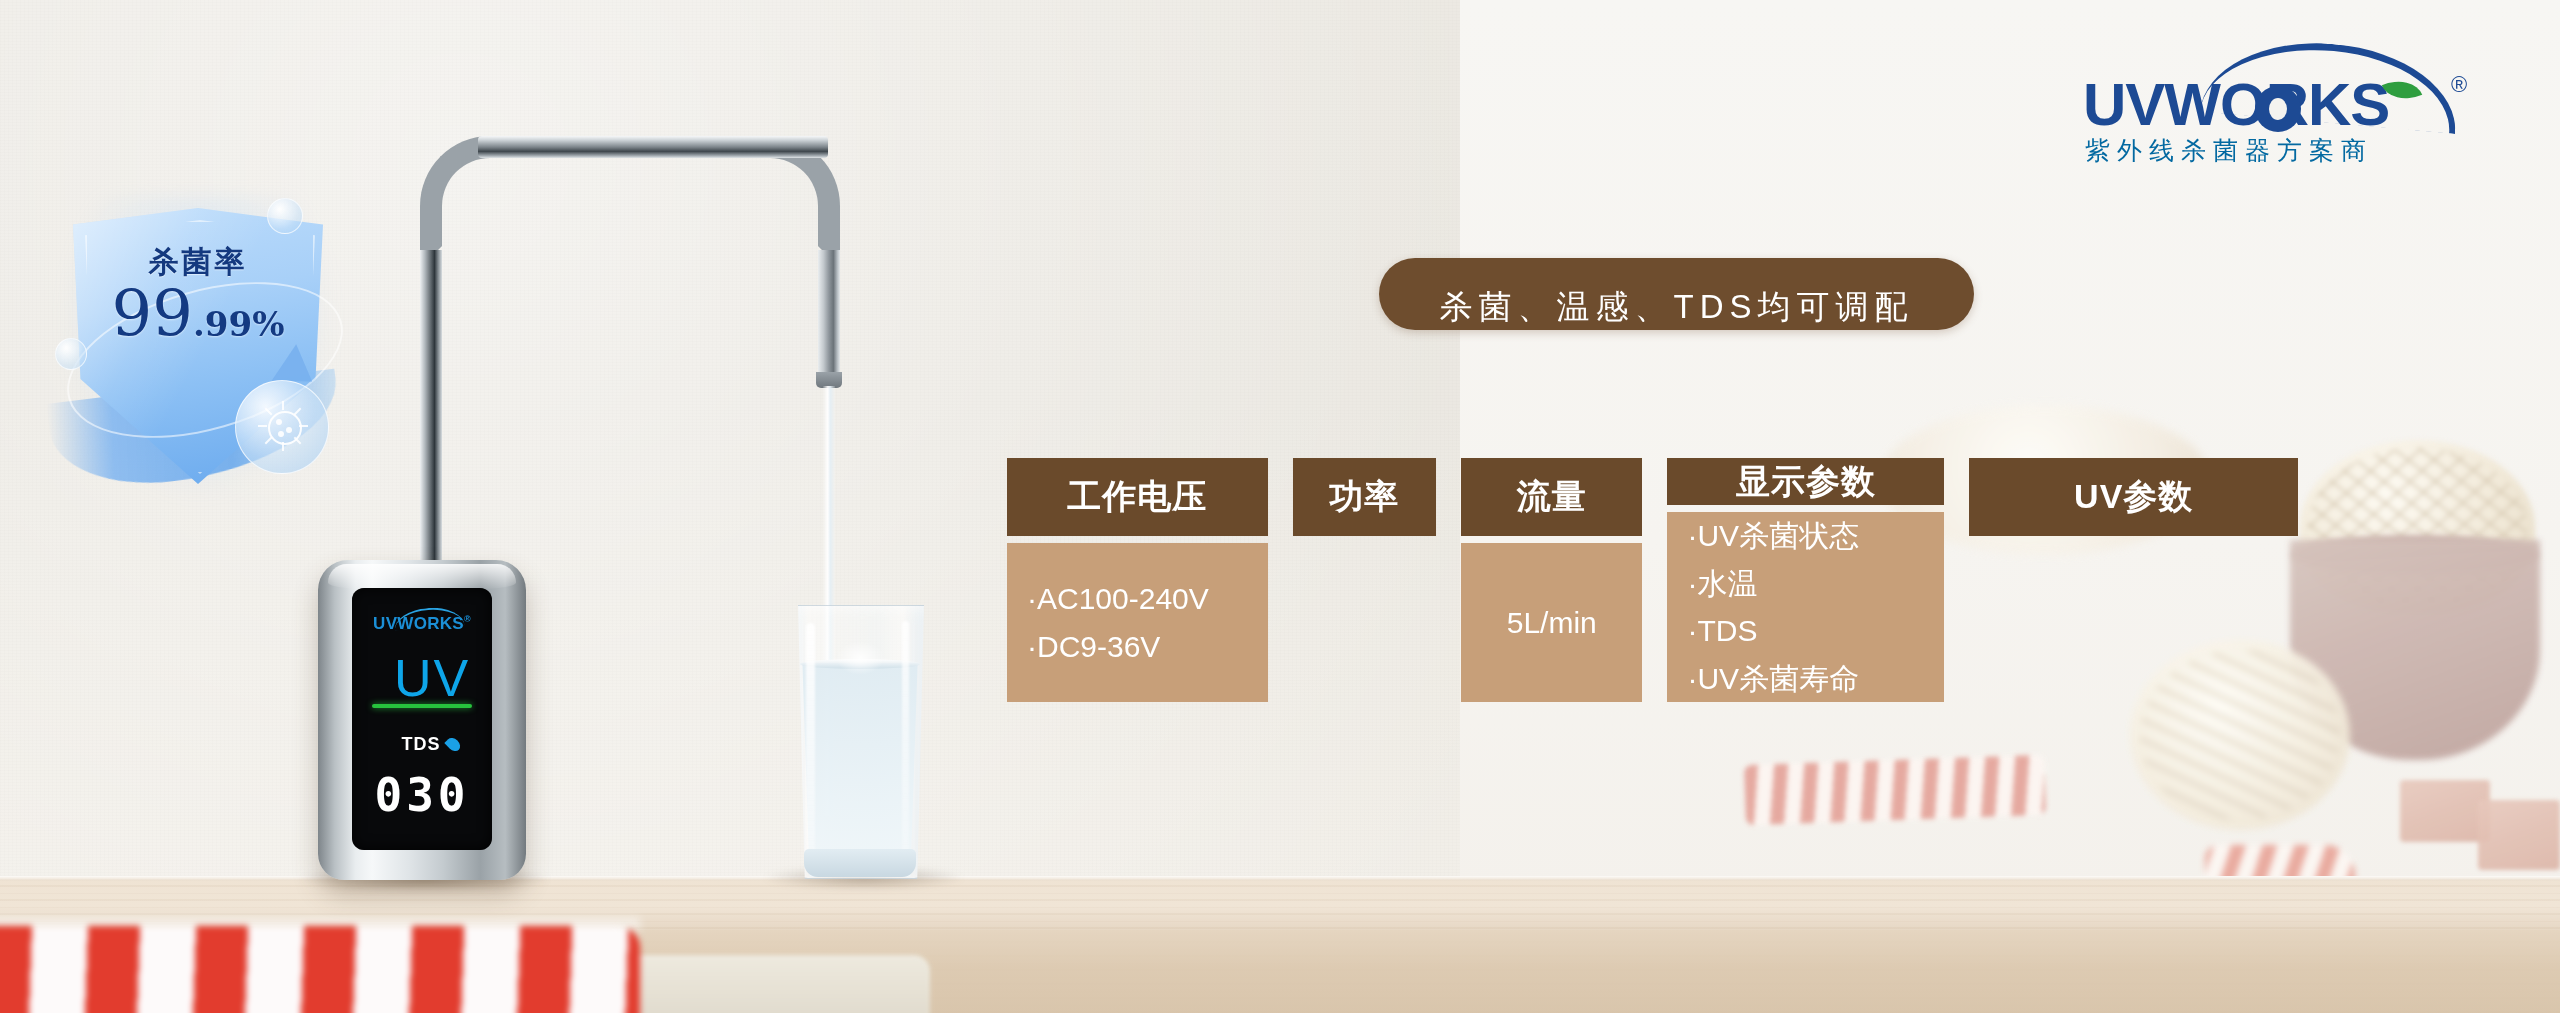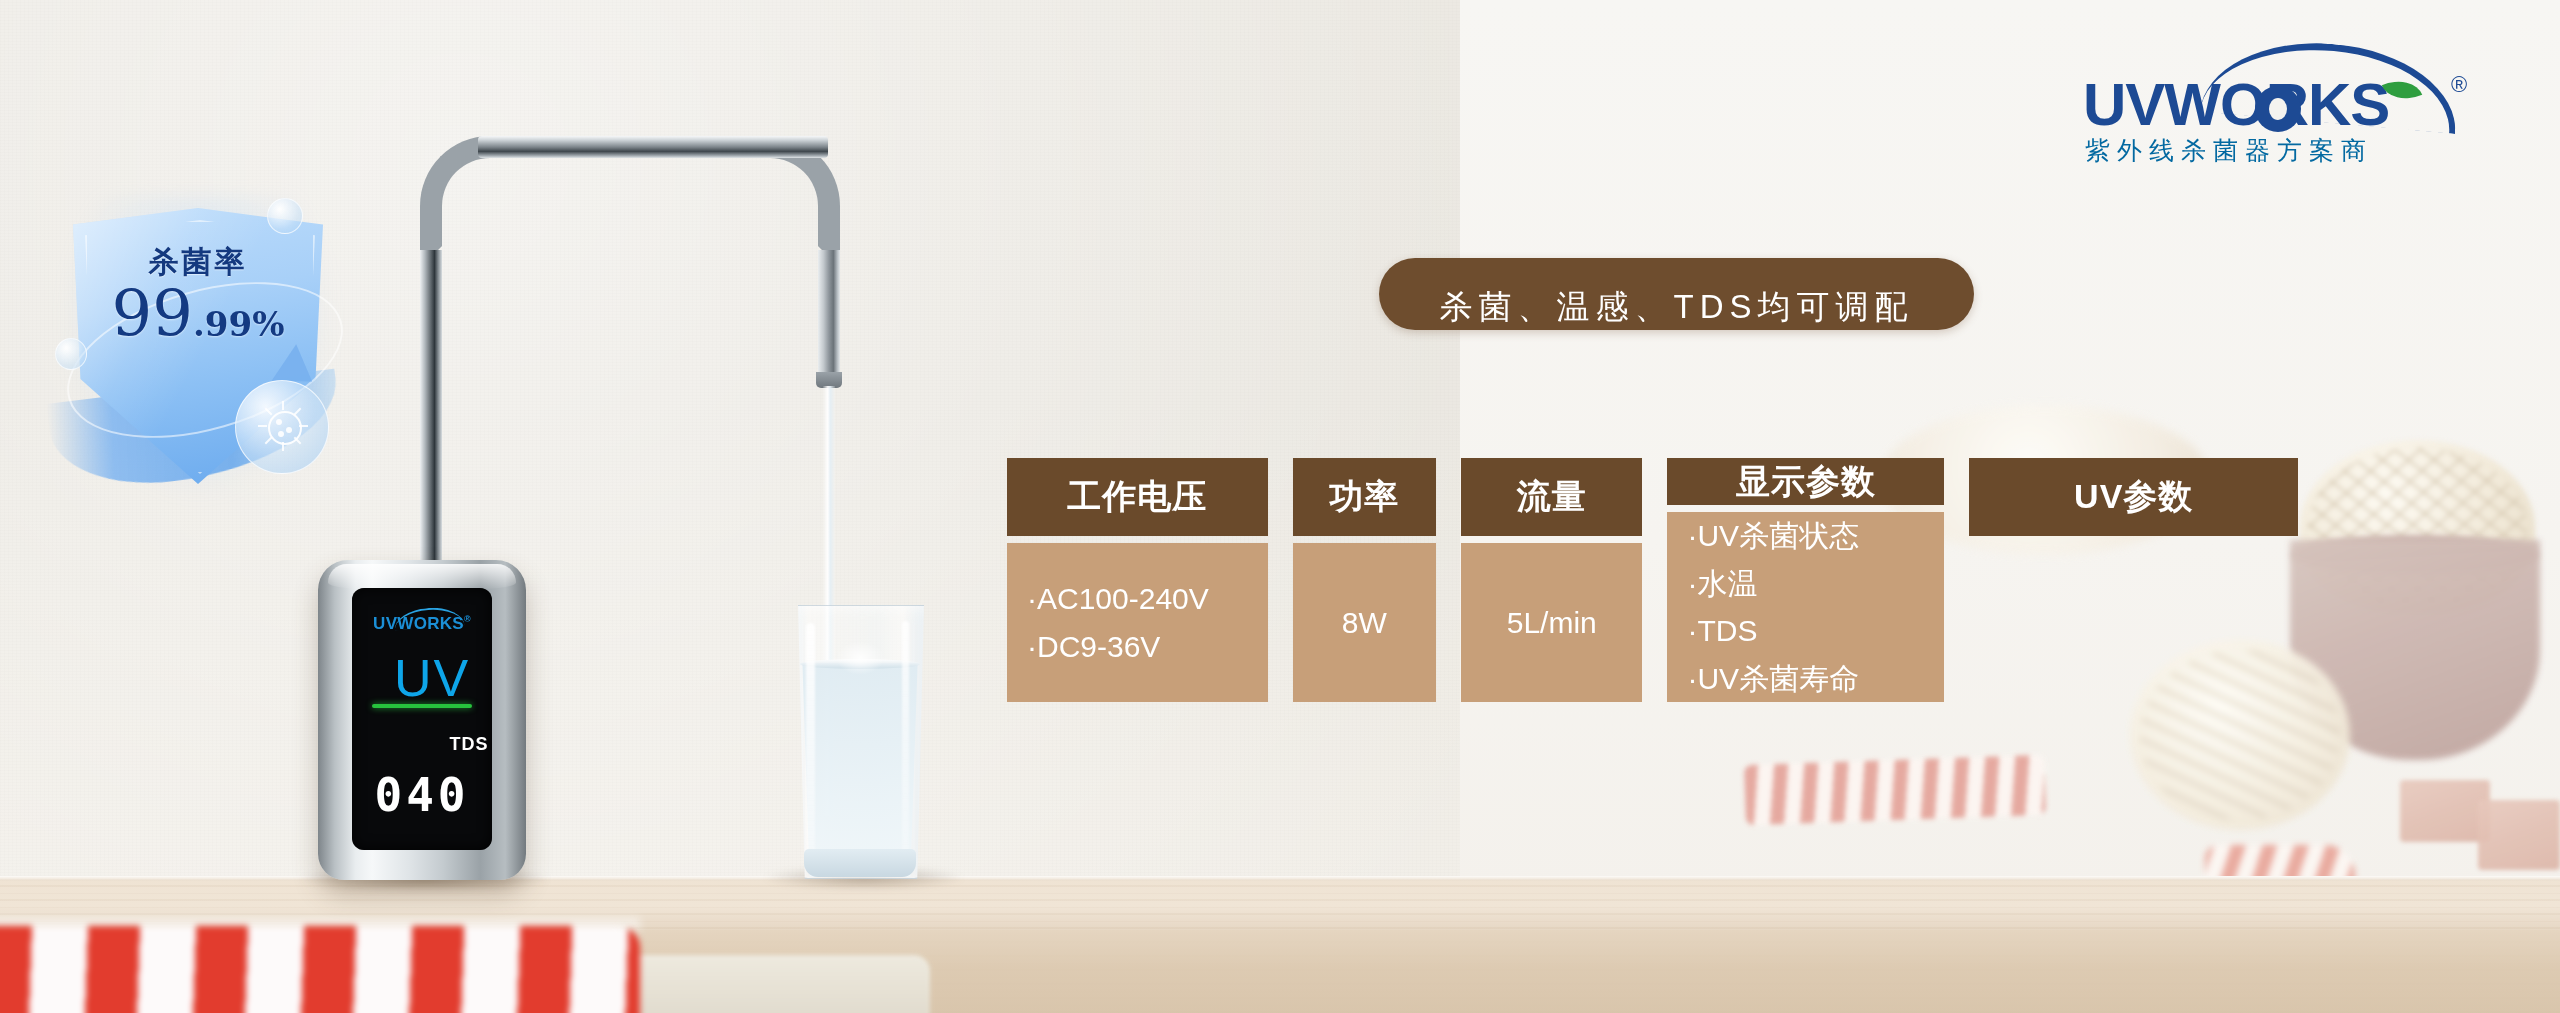--- a/index.html
+++ b/index.html
@@ -202,21 +202,21 @@
     position:absolute;left:0;top:60px;width:160px;text-align:center;
     color:#0ea5e9;font-size:52px;font-weight:400;letter-spacing:2px;
     font-family:"Liberation Sans",sans-serif;
   }
   .scr-bar{
     position:absolute;left:20px;top:116px;width:100px;height:4px;
     background:#27c23d;border-radius:2px;box-shadow:0 0 6px rgba(39,194,61,.8);
   }
   .scr-tds-row{
     position:absolute;left:0;top:146px;width:156px;text-align:center;
-    color:#ffffff;font-size:18px;font-weight:bold;letter-spacing:1px;padding-left:48px;
+    color:#ffffff;font-size:18px;font-weight:bold;letter-spacing:1px;
   }
   .scr-drop{
     display:inline-block;width:11px;height:15px;margin-left:7px;
     vertical-align:-2px;
     background:#1aa0e6;
     border-radius:0 55% 55% 55%;
     transform:rotate(-45deg);
   }
   .scr-digits{
     position:absolute;left:0;top:180px;width:140px;text-align:center;
@@ -503,21 +503,21 @@
   <div class="device-shadow"></div>
   <div class="device">
     <div class="device-body"></div>
     <div class="device-top-hl"></div>
     <div class="device-screen">
       <div class="scr-swoosh"></div>
       <div class="scr-logo"><span>UVWORKS</span><span class="reg">®</span></div>
       <div class="scr-uv">UV</div>
       <div class="scr-bar"></div>
       <div class="scr-tds-row"><span>TDS</span><span class="scr-drop"></span></div>
-      <div class="scr-digits">040</div>
+      <div class="scr-digits">030</div>
     </div>
   </div>
 
   <div class="badge">
     <div class="shield-glow"></div>
     <div class="ribbon"></div>
     <div class="shield"></div>
     <div class="shield-sheen"></div>
     <div class="shield-inner"></div>
     <div class="ring"></div>
@@ -554,23 +554,20 @@
     <div class="spec-col c0">
       <div class="spec-head">工作电压</div>
       <div class="spec-body left">
         <div class="line">·AC100-240V</div>
         <div class="line">·DC9-36V</div>
       </div>
     </div>
 
     <div class="spec-col c1">
       <div class="spec-head">功率</div>
-      <div class="spec-body center">
-        <div class="line">8W</div>
-      </div>
     </div>
 
     <div class="spec-col c2">
       <div class="spec-head">流量</div>
       <div class="spec-body center">
         <div class="line">5L/min</div>
       </div>
     </div>
 
     <div class="spec-col c3">

